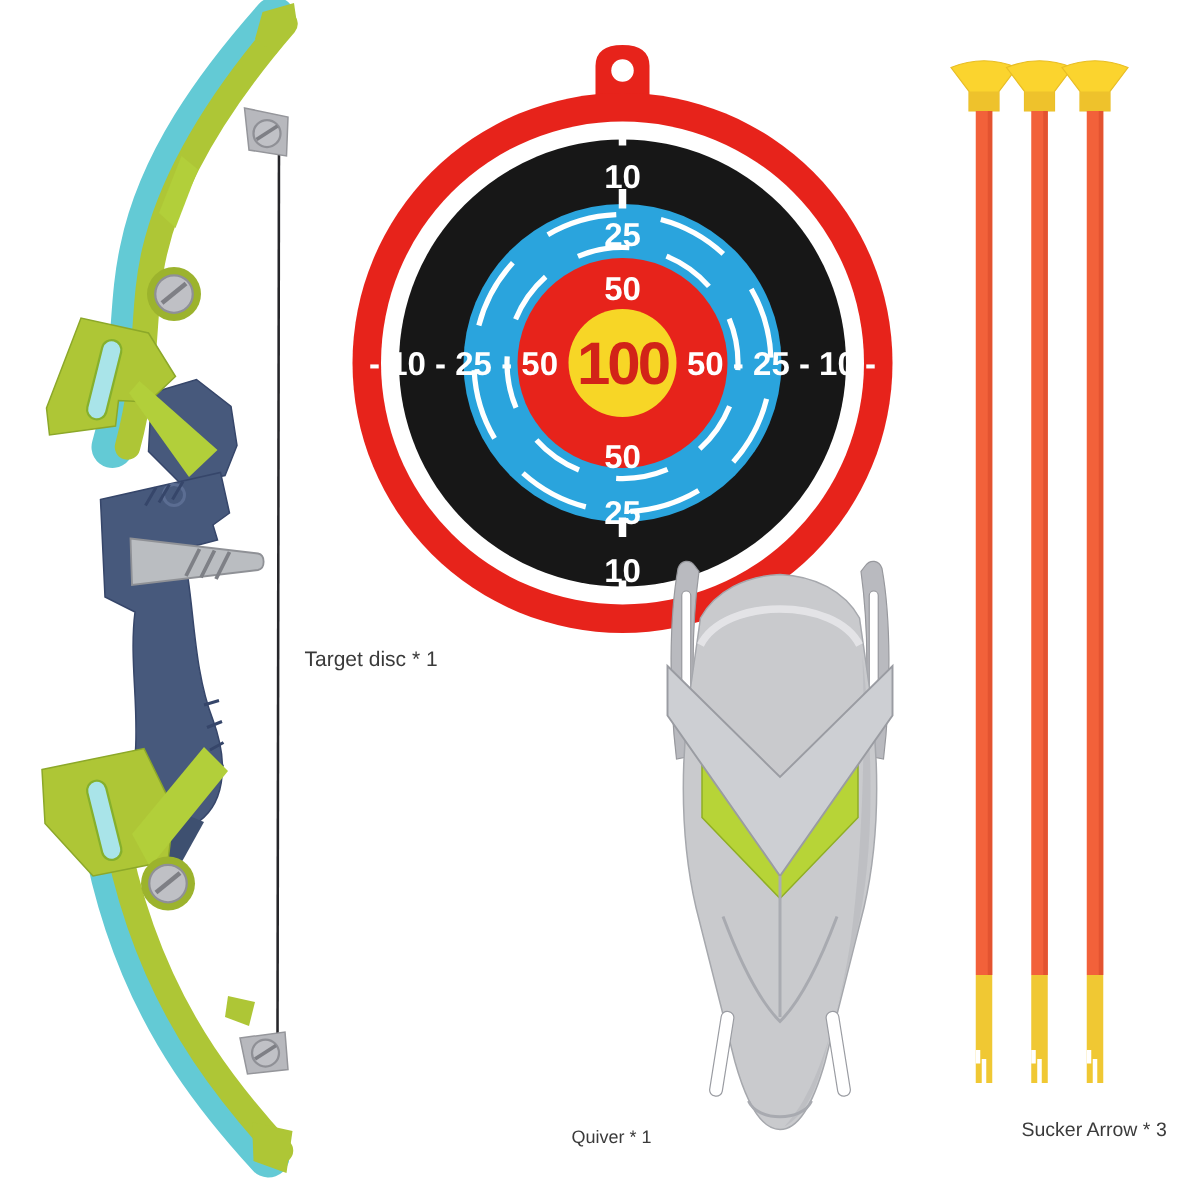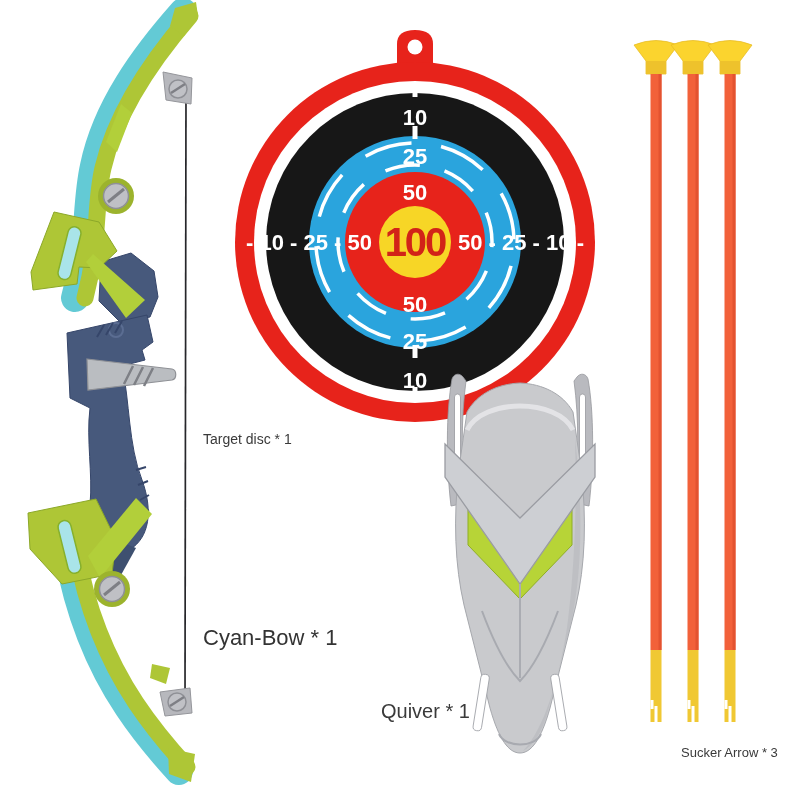--- a/index.html
+++ b/index.html
@@ -8,21 +8,21 @@
     font-family:"Liberation Sans",sans-serif;
   }
   .stage svg{position:absolute;display:block;}
   .svg-bow{left:0;top:0;}
   .svg-target{left:225px;top:22px;}
   .svg-quiver{left:435px;top:368px;}
   .svg-arrows{left:610px;top:30px;}
   .label{position:absolute;color:#3a3a3a;white-space:nowrap;}
   .label-target{left:203px;top:431px;font-size:14px;}
   .label-bow{left:203px;top:625px;font-size:22px;color:#333;}
-  .label-quiver{left:381px;top:700px;font-size:20px;}
+  .label-quiver{left:381px;top:751px;font-size:12px;}
   .label-arrows{left:681px;top:745px;font-size:13px;}
   .tnum{font-family:"Liberation Sans",sans-serif;font-weight:bold;font-size:22px;fill:#ffffff;}
   .cnum{font-family:"Liberation Sans",sans-serif;font-weight:bold;font-size:40px;fill:#d22318;letter-spacing:-2px;}
 </style>
 </head>
 <body>
 
 <div class="stage">
 
   <svg class="svg-bow" width="260" height="800" viewBox="0 0 260 800">
@@ -164,17 +164,16 @@
       <rect x="110" y="31" width="20" height="13" fill="#eec22c"></rect>
       <rect x="114.5" y="44" width="11" height="576" fill="#f2613a"></rect>
       <rect x="122.5" y="44" width="3" height="576" fill="#e35330"></rect>
       <rect x="114.5" y="620" width="11" height="72" fill="#f0c833"></rect>
       <rect x="118.5" y="676" width="3" height="16" fill="#ffffff"></rect>
       <rect x="114.5" y="670" width="3" height="9" fill="#ffffff"></rect>
     </g>
   </svg>
 
   <div class="label label-target">Target disc * 1</div>
-  <div class="label label-bow">Cyan-Bow * 1</div>
   <div class="label label-quiver">Quiver * 1</div>
   <div class="label label-arrows">Sucker Arrow * 3</div>
 
 </div>
 
 </body></html>

